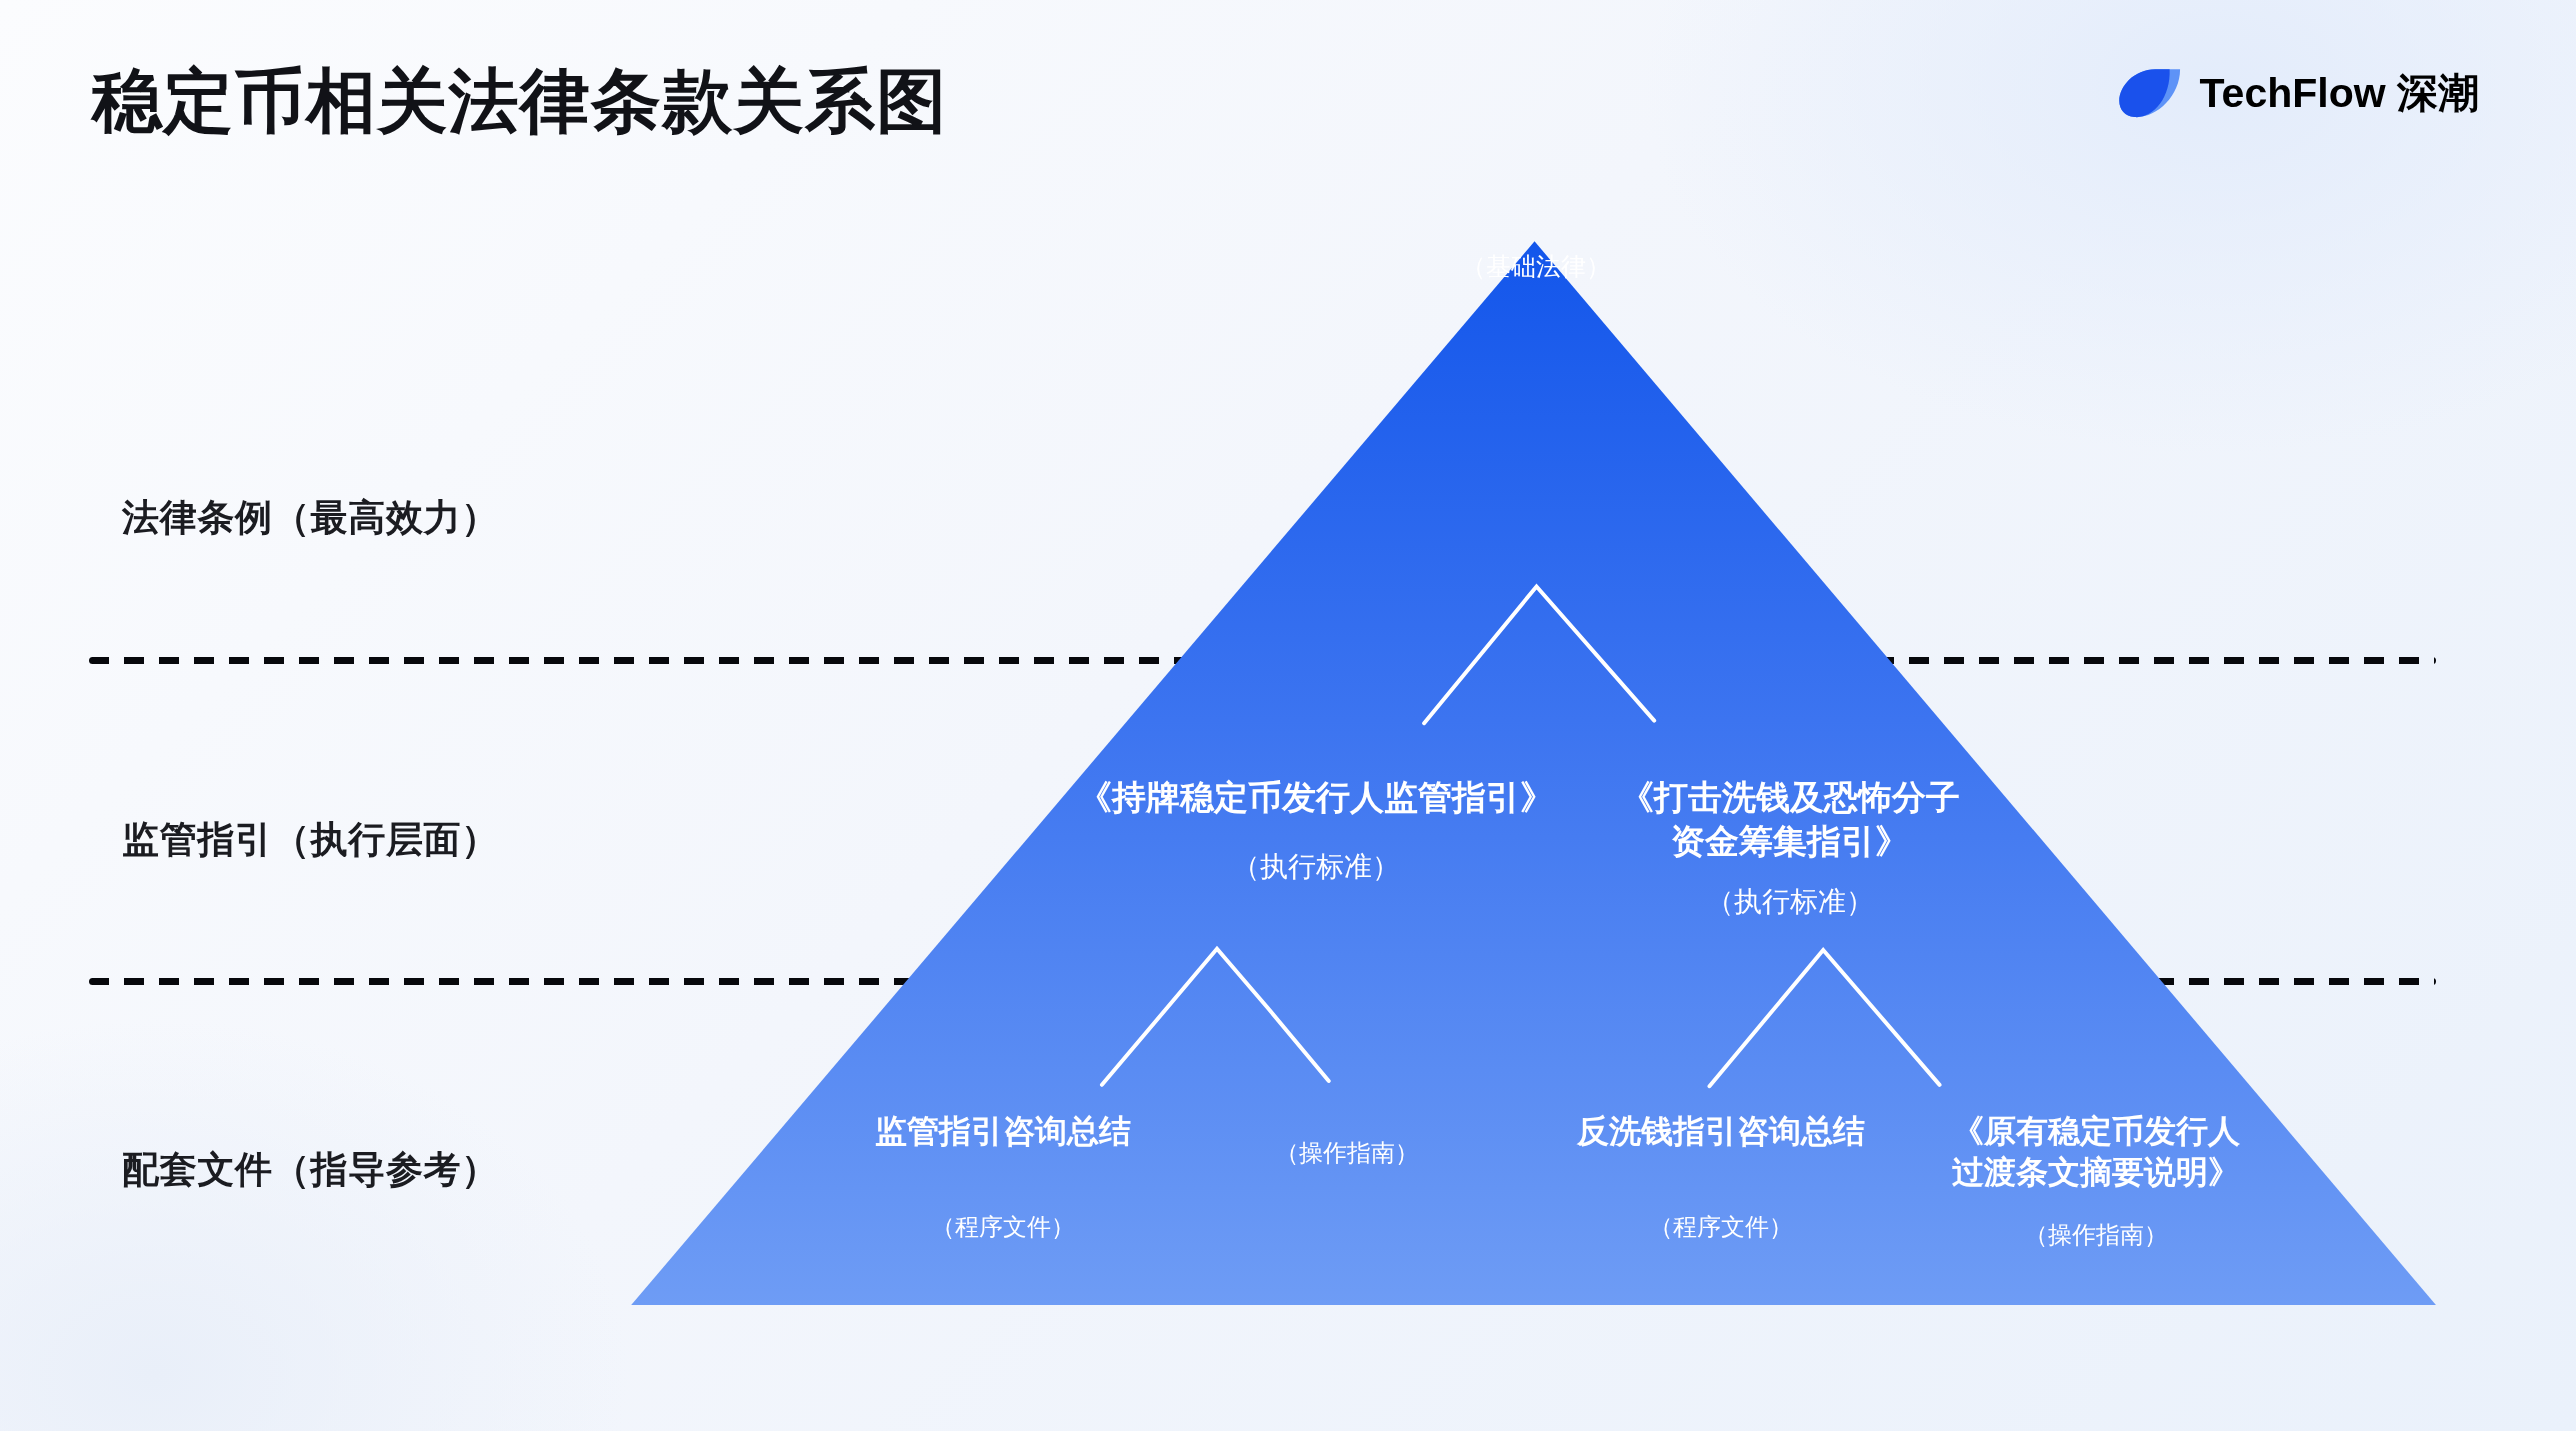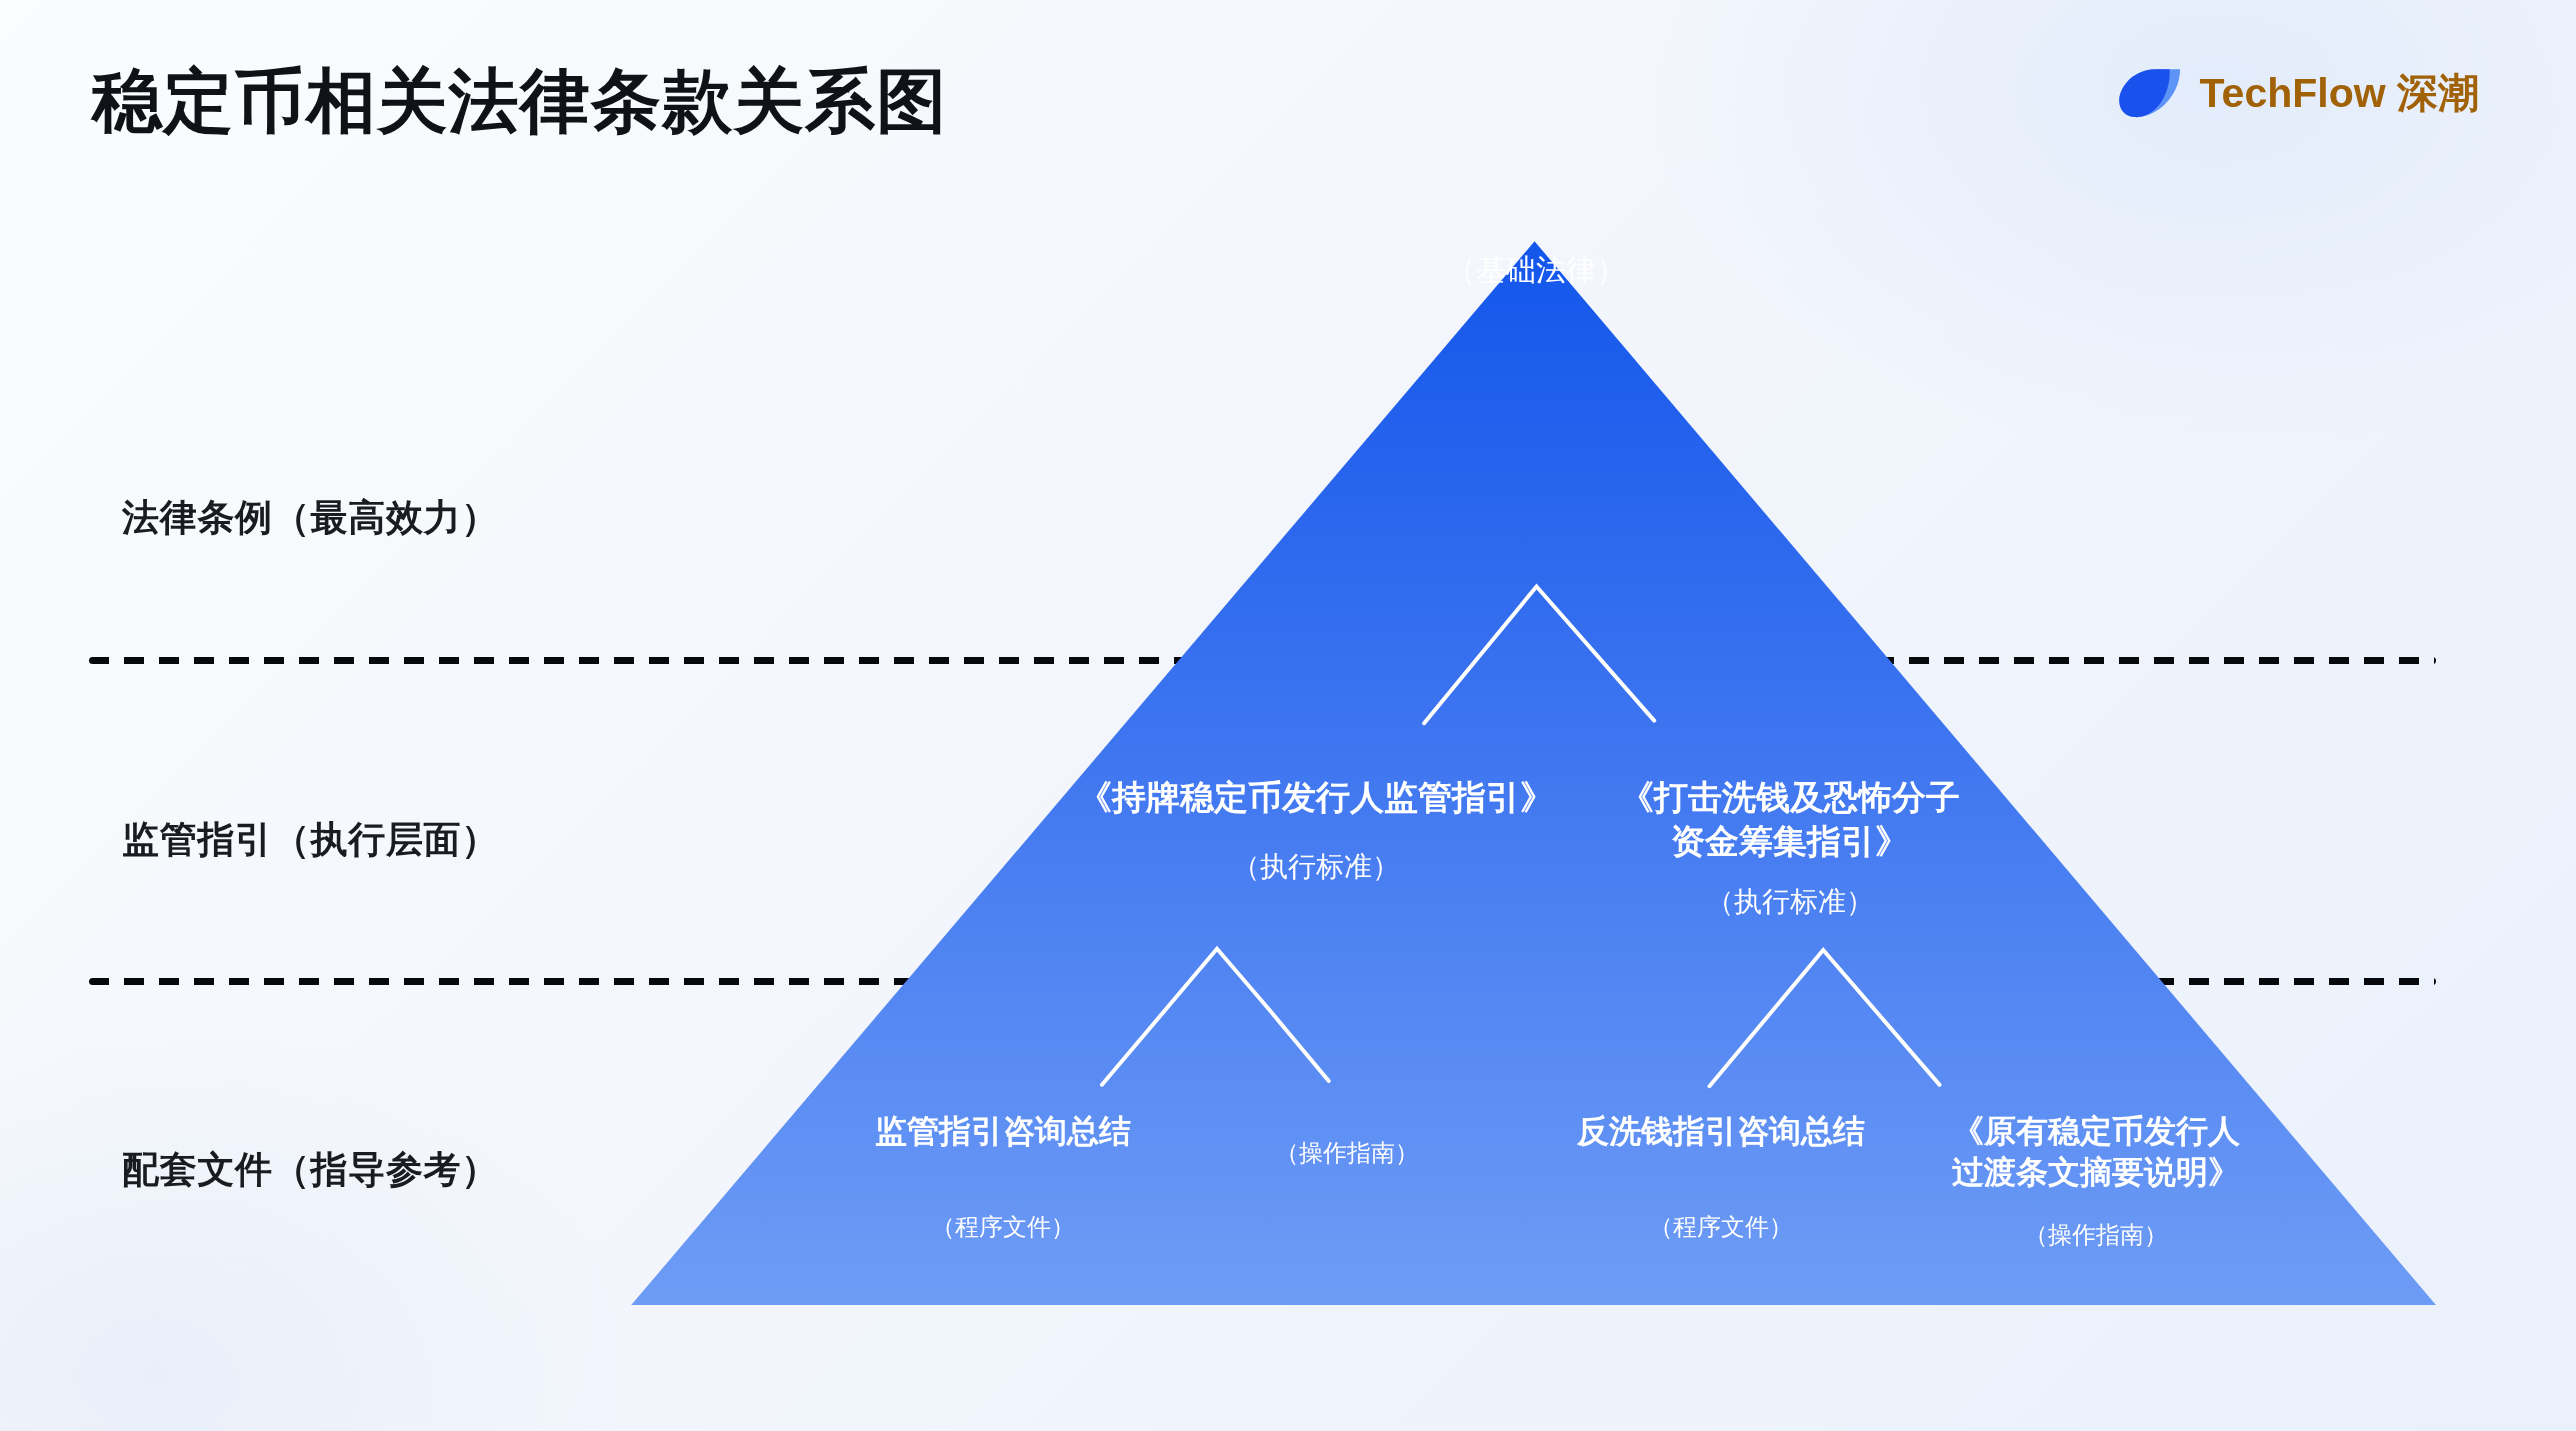--- a/index.html
+++ b/index.html
@@ -18,21 +18,21 @@
     position:absolute;left:92px;top:63px;
     font-size:70px;font-weight:700;color:#111217;
     letter-spacing:1.3px;line-height:1.1;white-space:nowrap;
   }
   .brand{
     position:absolute;right:97px;top:68px;
     display:flex;align-items:center;gap:17px;
   }
   .brand-mark{width:66px;height:51px;display:block;}
   .brand-name{
-    font-size:41px;font-weight:700;color:#a16207;letter-spacing:0px;
+    font-size:41px;font-weight:700;color:#000000;letter-spacing:0px;
     white-space:nowrap;line-height:1;
   }
 
   
   .row-label{
     position:absolute;left:122px;
     font-size:37px;font-weight:700;color:#1b1c21;
     white-space:nowrap;letter-spacing:0.7px;
   }
   .row-label.r1{top:493px;}
@@ -56,21 +56,21 @@
   
   .node{
     position:absolute;text-align:center;color:#ffffff;
     transform:translateX(-50%);
   }
   .node .ttl{font-weight:700;line-height:1.28;white-space:pre-line;}
   .node .sub{font-weight:400;line-height:1.3;}
 
   .node-apex{left:1536px;top:224px;width:592px;}
   .node-apex .ttl{font-size:41px;}
-  .node-apex .sub{font-size:30px;margin-top:26px;}
+  .node-apex .sub{font-size:25px;margin-top:26px;}
 
   .node-mid{top:776px;}
   .node-mid .ttl{font-size:34px;}
   .node-mid .sub{font-size:28px;margin-top:29px;}
   .node-mid-1{left:1316px;width:671px;}
   .node-mid-2{left:1790px;width:473px;}
   .node-mid-2 .sub{margin-top:21px;}
 
   .node-leaf{top:1111px;}
   .node-leaf .ttl{font-size:32px;}

